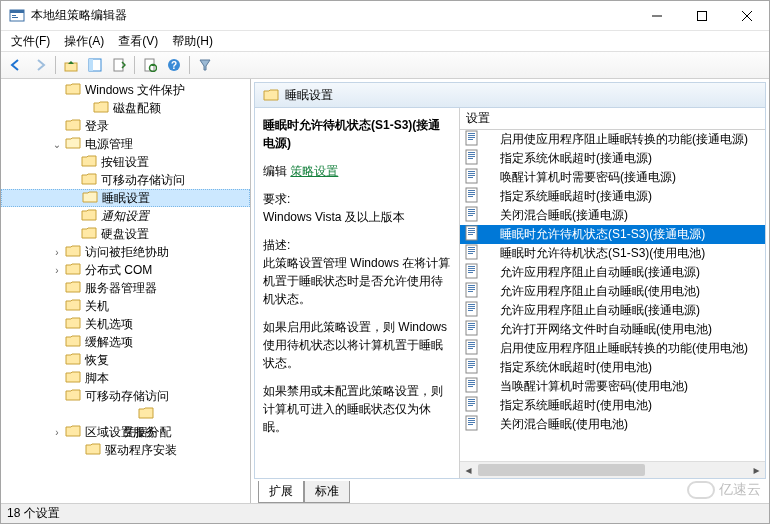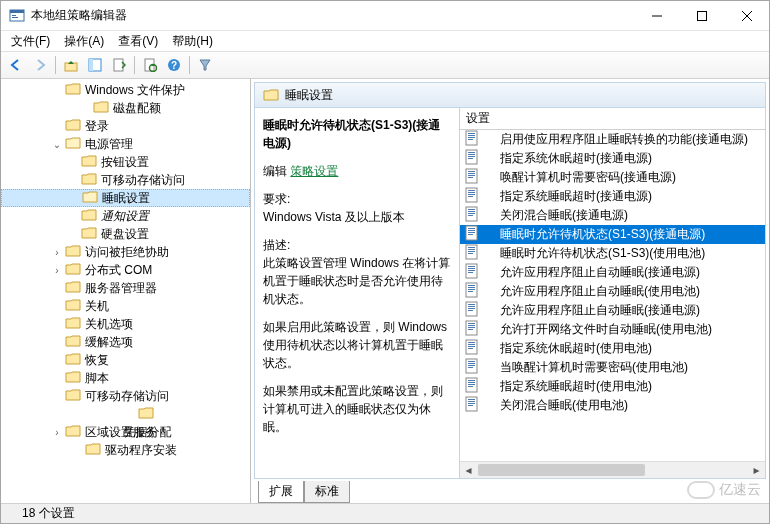--- a/index.html
+++ b/index.html
@@ -204,21 +204,21 @@
     font-size: 12px;
     background: #f0f0f0;
   }
   .tab.active { background: #fff; }
 
   
   .status-bar {
     height: 20px;
     border-top: 1px solid #d0d0d0;
     background: #f0f0f0;
-    padding: 0 21px;
+    padding: 0 6px;
     display: flex;
     align-items: center;
   }
 
   
   .hscroll {
     height: 17px;
     background: #f0f0f0;
     border-top: 1px solid #ddd;
     position: relative;
@@ -695,20 +695,30 @@
               <span>允许打开网络文件时自动睡眠(使用电池)</span>
             </div>
             <div class="list-row">
               <span><svg class="setting-icon" viewBox="0 0 16 16">
                   <rect x="2" y="1" width="11" height="14" fill="#fff" stroke="#888"></rect>
                   <rect x="4" y="3" width="7" height="1" fill="#4a7ab0"></rect>
                   <rect x="4" y="5" width="7" height="1" fill="#4a7ab0"></rect>
                   <rect x="4" y="7" width="7" height="1" fill="#4a7ab0"></rect>
                   <rect x="4" y="9" width="5" height="1" fill="#4a7ab0"></rect>
                 </svg></span>
+              <span>启用使应用程序阻止睡眠转换的功能(使用电池)</span>
+            </div>
+            <div class="list-row">
+              <span><svg class="setting-icon" viewBox="0 0 16 16">
+                  <rect x="2" y="1" width="11" height="14" fill="#fff" stroke="#888"></rect>
+                  <rect x="4" y="3" width="7" height="1" fill="#4a7ab0"></rect>
+                  <rect x="4" y="5" width="7" height="1" fill="#4a7ab0"></rect>
+                  <rect x="4" y="7" width="7" height="1" fill="#4a7ab0"></rect>
+                  <rect x="4" y="9" width="5" height="1" fill="#4a7ab0"></rect>
+                </svg></span>
               <span>指定系统休眠超时(使用电池)</span>
             </div>
             <div class="list-row">
               <span><svg class="setting-icon" viewBox="0 0 16 16">
                   <rect x="2" y="1" width="11" height="14" fill="#fff" stroke="#888"></rect>
                   <rect x="4" y="3" width="7" height="1" fill="#4a7ab0"></rect>
                   <rect x="4" y="5" width="7" height="1" fill="#4a7ab0"></rect>
                   <rect x="4" y="7" width="7" height="1" fill="#4a7ab0"></rect>
                   <rect x="4" y="9" width="5" height="1" fill="#4a7ab0"></rect>
                 </svg></span>

